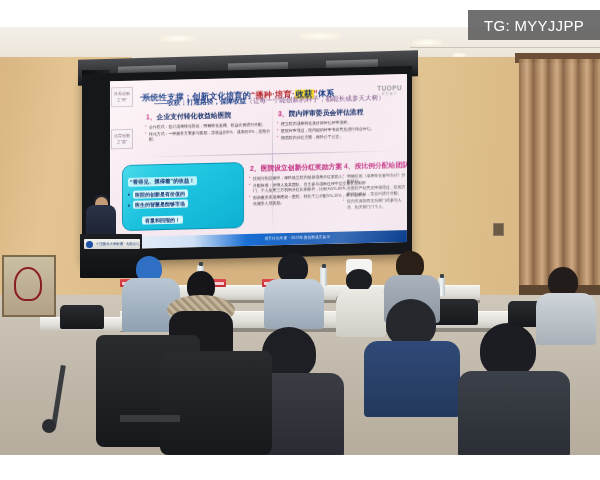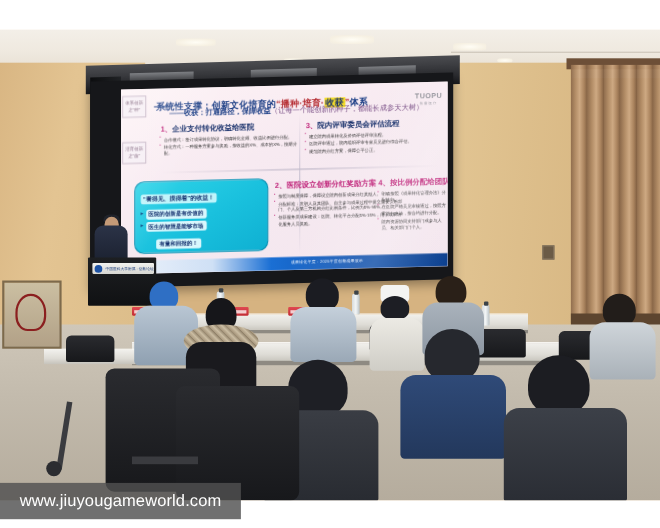--- a/index.html
+++ b/index.html
@@ -507,15 +507,15 @@
     <div class="chair-leg" style="left:120px;top:388px;width:60px;height:7px;"></div>
 
     <div style="position:absolute;left:2px;top:228px;width:54px;height:62px;background:linear-gradient(180deg,#cbbfa2,#b2a187);border:2px solid #7d6a4c;"></div>
     <div style="position:absolute;left:14px;top:240px;width:28px;height:34px;border:2px solid #8b1f1f;border-radius:50% 50% 40% 40%;"></div>
 
   </div>
 
   <div class="top-white"></div>
   <div class="bottom-white"></div>
 
-  <div class="wm" id="wm-bottom">www.jiuyougameworld.com</div>
+  <div class="wm" id="wm-top">TG: MYYJJPP</div>
 
 </div>
 
 </body></html>

